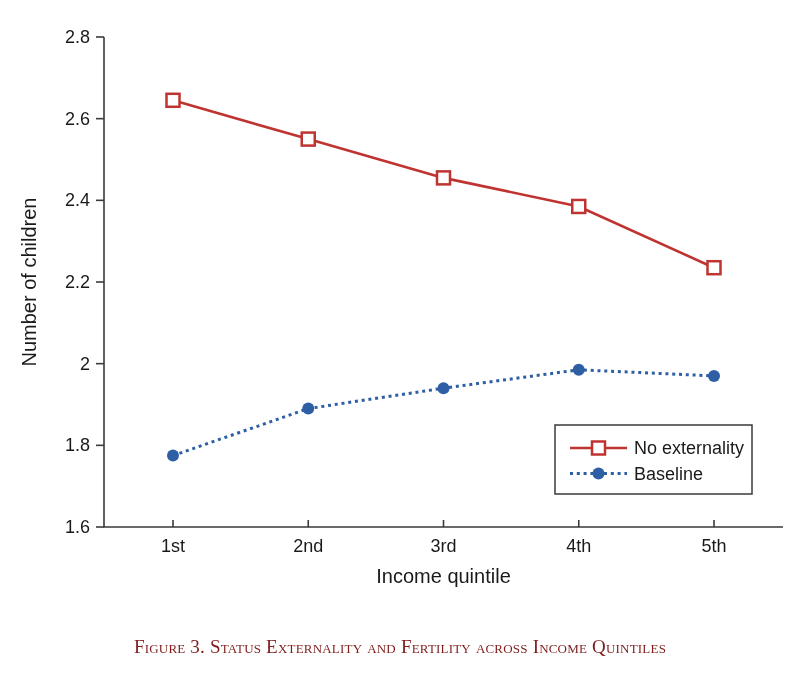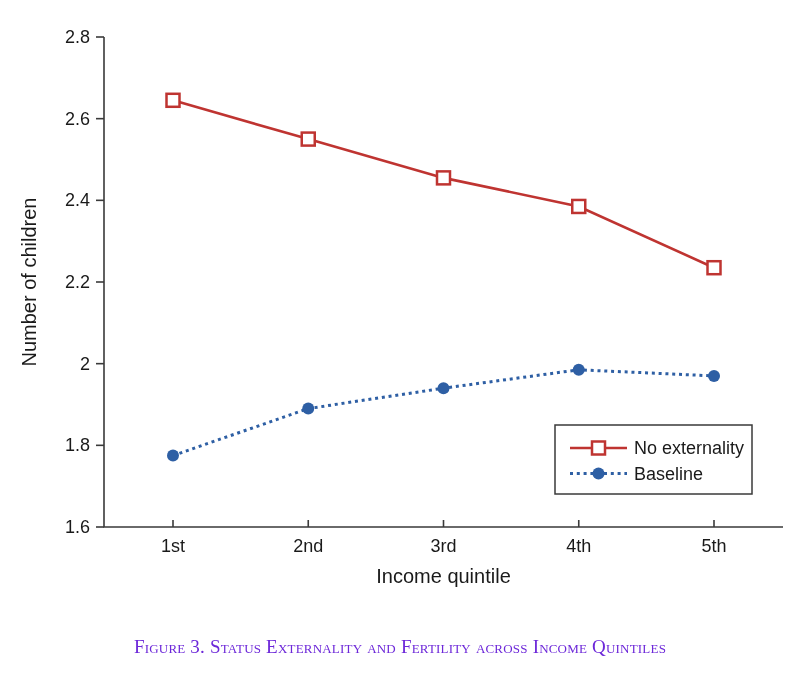--- a/index.html
+++ b/index.html
@@ -19,21 +19,21 @@
     display: block;
   }
   .caption {
     width: 800px;
     margin-top: 24px;
     text-align: center;
     font-family: "Liberation Serif", serif;
     font-variant: small-caps;
     font-size: 19px;
     letter-spacing: 0.2px;
-    color: #6d28d9;
+    color: #7f1d1d;
   }
 </style>
 </head>
 <body>
 
 <div class="page">
   <svg id="chart" width="800" height="612" viewBox="0 0 800 612">
       <path d="M 104 37 L 104 527 L 783 527" fill="none" stroke="#3a3a3a" stroke-width="1.6"></path>
       <line x1="96" y1="527" x2="104" y2="527" stroke="#3a3a3a" stroke-width="1.6"></line>
       <text x="90" y="533" font-family="&quot;Liberation Sans&quot;, sans-serif" fill="#1a1a1a" text-anchor="end" font-size="18">1.6</text>

